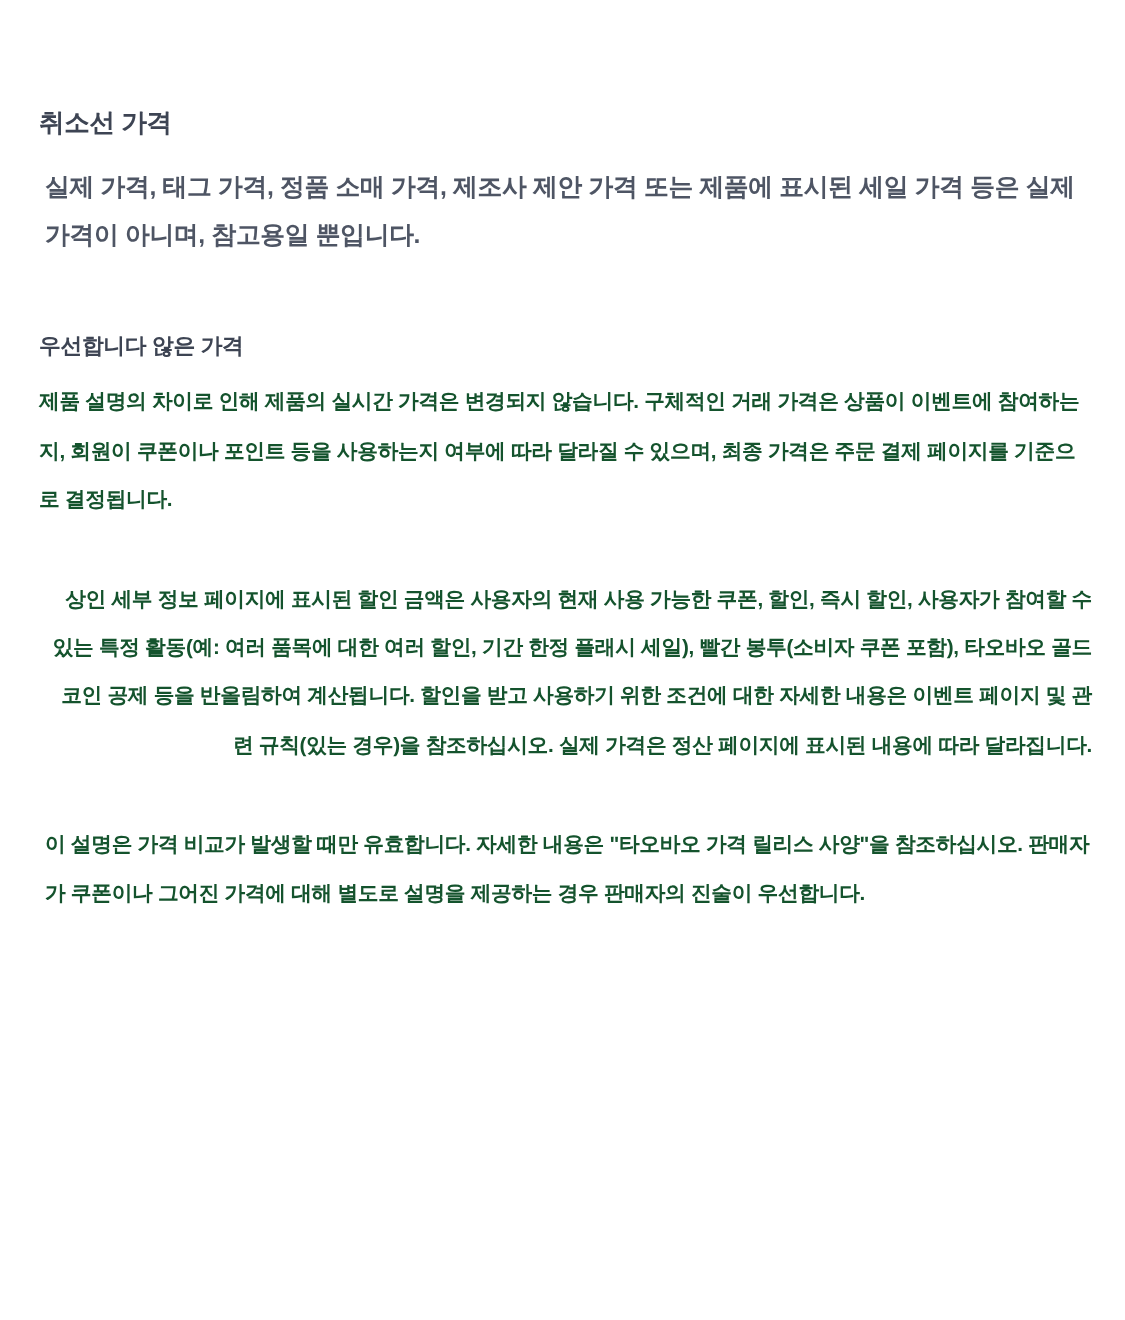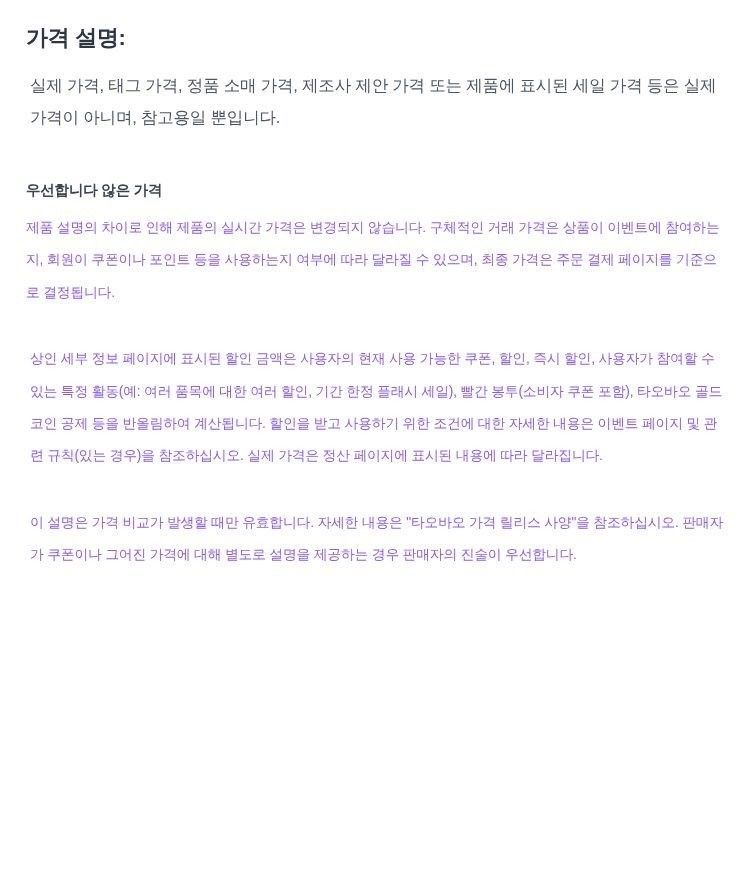--- a/index.html
+++ b/index.html
@@ -39,48 +39,48 @@
     margin-top: 52px;
     letter-spacing: -0.2px;
   }
   .sec1-body {
     font-size: 16.5px;
     line-height: 1.95;
     color: #4e5564;
     margin-top: 16px;
     padding-left: 4px;
     letter-spacing: -0.2px;
-    font-weight: 400;
+    font-weight: 700;
   }
   .sec2-heading {
     font-size: 14.5px;
     font-weight: bold;
     color: #3d4453;
     margin-top: 48px;
     letter-spacing: -0.2px;
   }
   .para {
     font-size: 13.8px;
     line-height: 2.35;
-    color: #8b5cf6;
+    color: #14532d;
     letter-spacing: -0.2px;
-    font-weight: 400;
+    font-weight: 700;
   }
   .p1 { margin-top: 12px; }
-  .p2 { margin-top: 34px; padding-left: 4px; }
+  .p2 { margin-top: 34px; padding-left: 4px; text-align: right; }
   .p3 { margin-top: 34px; padding-left: 4px; }
 </style>
 </head>
 <body>
 
 <div class="page">
 
-  <h1 class="main-title">가격 설명:</h1>
 
   <div class="section">
+    <div class="sec1-heading">취소선 가격</div>
     <div class="sec1-body">실제 가격, 태그 가격, 정품 소매 가격, 제조사 제안 가격 또는 제품에 표시된 세일 가격 등은 실제 가격이 아니며, 참고용일 뿐입니다.</div>
   </div>
 
   <div class="section">
     <div class="sec2-heading">우선합니다 않은 가격</div>
     <div class="para p1">제품 설명의 차이로 인해 제품의 실시간 가격은 변경되지 않습니다. 구체적인 거래 가격은 상품이 이벤트에 참여하는지, 회원이 쿠폰이나 포인트 등을 사용하는지 여부에 따라 달라질 수 있으며, 최종 가격은 주문 결제 페이지를 기준으로 결정됩니다.</div>
     <div class="para p2">상인 세부 정보 페이지에 표시된 할인 금액은 사용자의 현재 사용 가능한 쿠폰, 할인, 즉시 할인, 사용자가 참여할 수 있는 특정 활동(예: 여러 품목에 대한 여러 할인, 기간 한정 플래시 세일), 빨간 봉투(소비자 쿠폰 포함), 타오바오 골드 코인 공제 등을 반올림하여 계산됩니다. 할인을 받고 사용하기 위한 조건에 대한 자세한 내용은 이벤트 페이지 및 관련 규칙(있는 경우)을 참조하십시오. 실제 가격은 정산 페이지에 표시된 내용에 따라 달라집니다.</div>
     <div class="para p3">이 설명은 가격 비교가 발생할 때만 유효합니다. 자세한 내용은 "타오바오 가격 릴리스 사양"을 참조하십시오. 판매자가 쿠폰이나 그어진 가격에 대해 별도로 설명을 제공하는 경우 판매자의 진술이 우선합니다.</div>
   </div>
 

